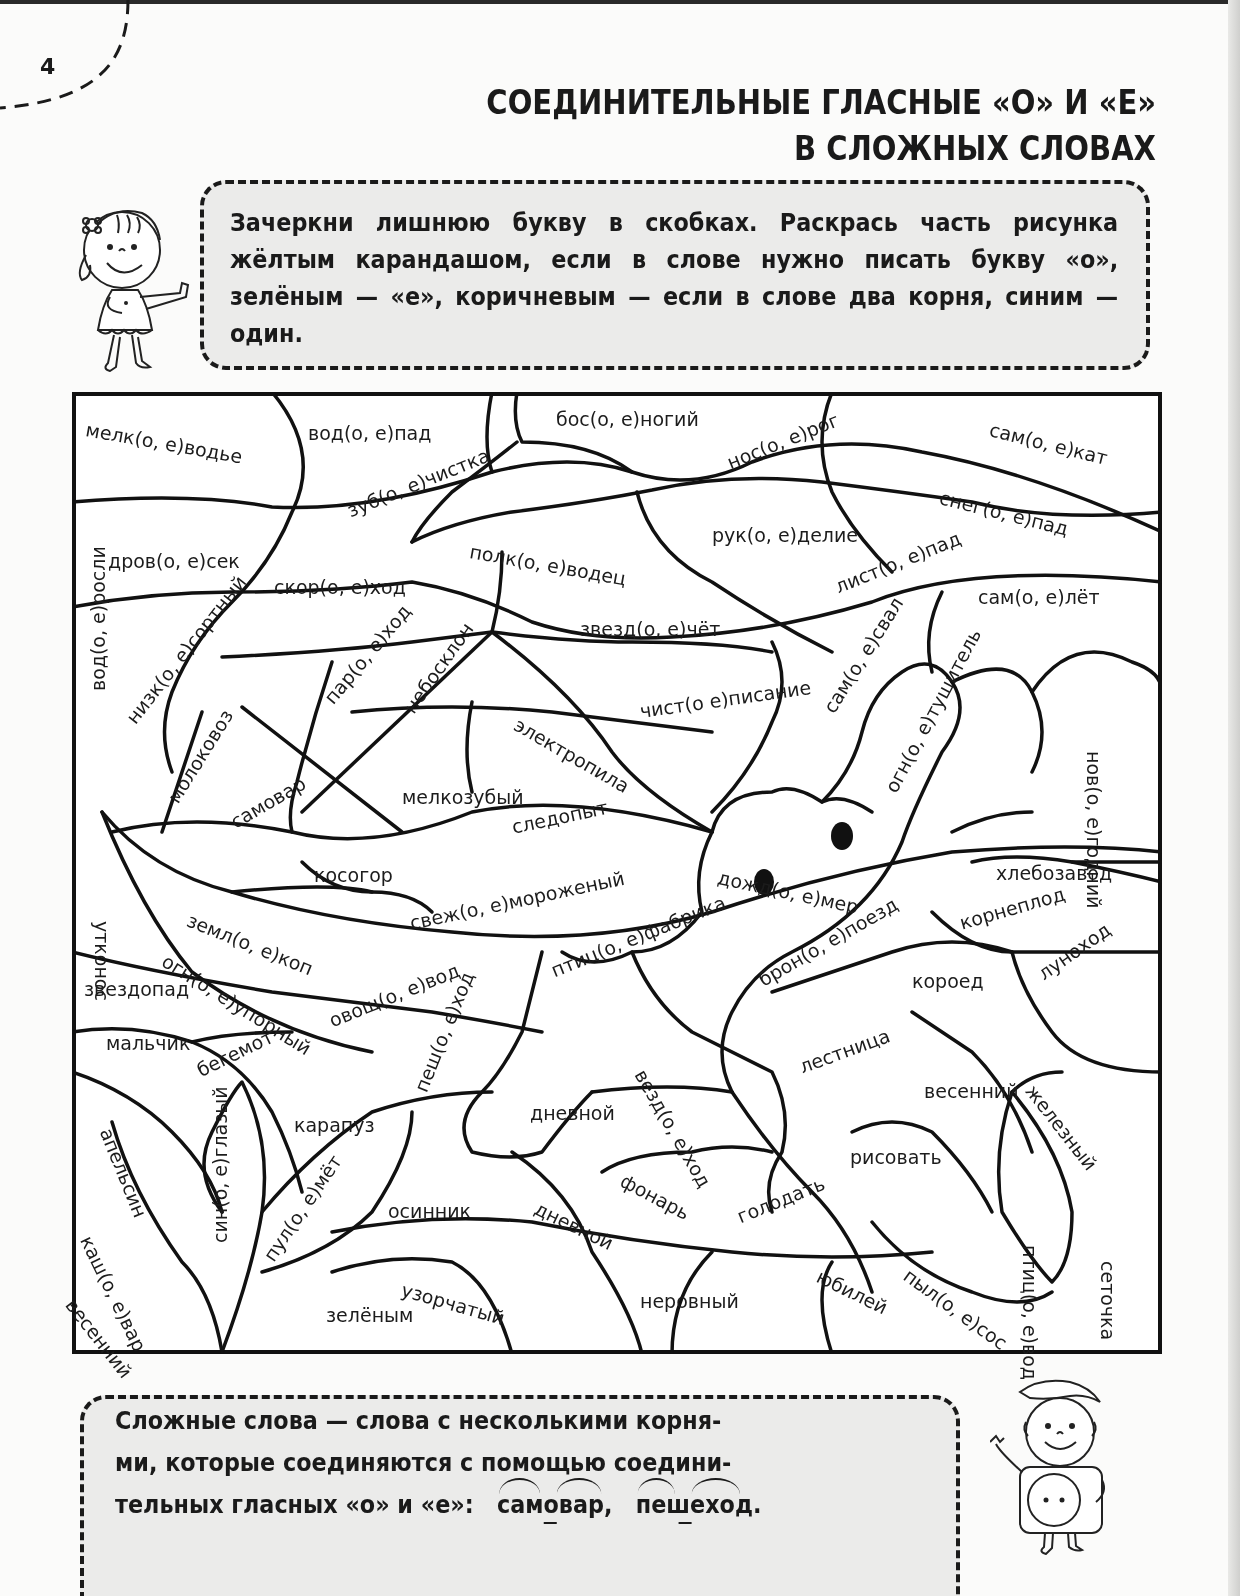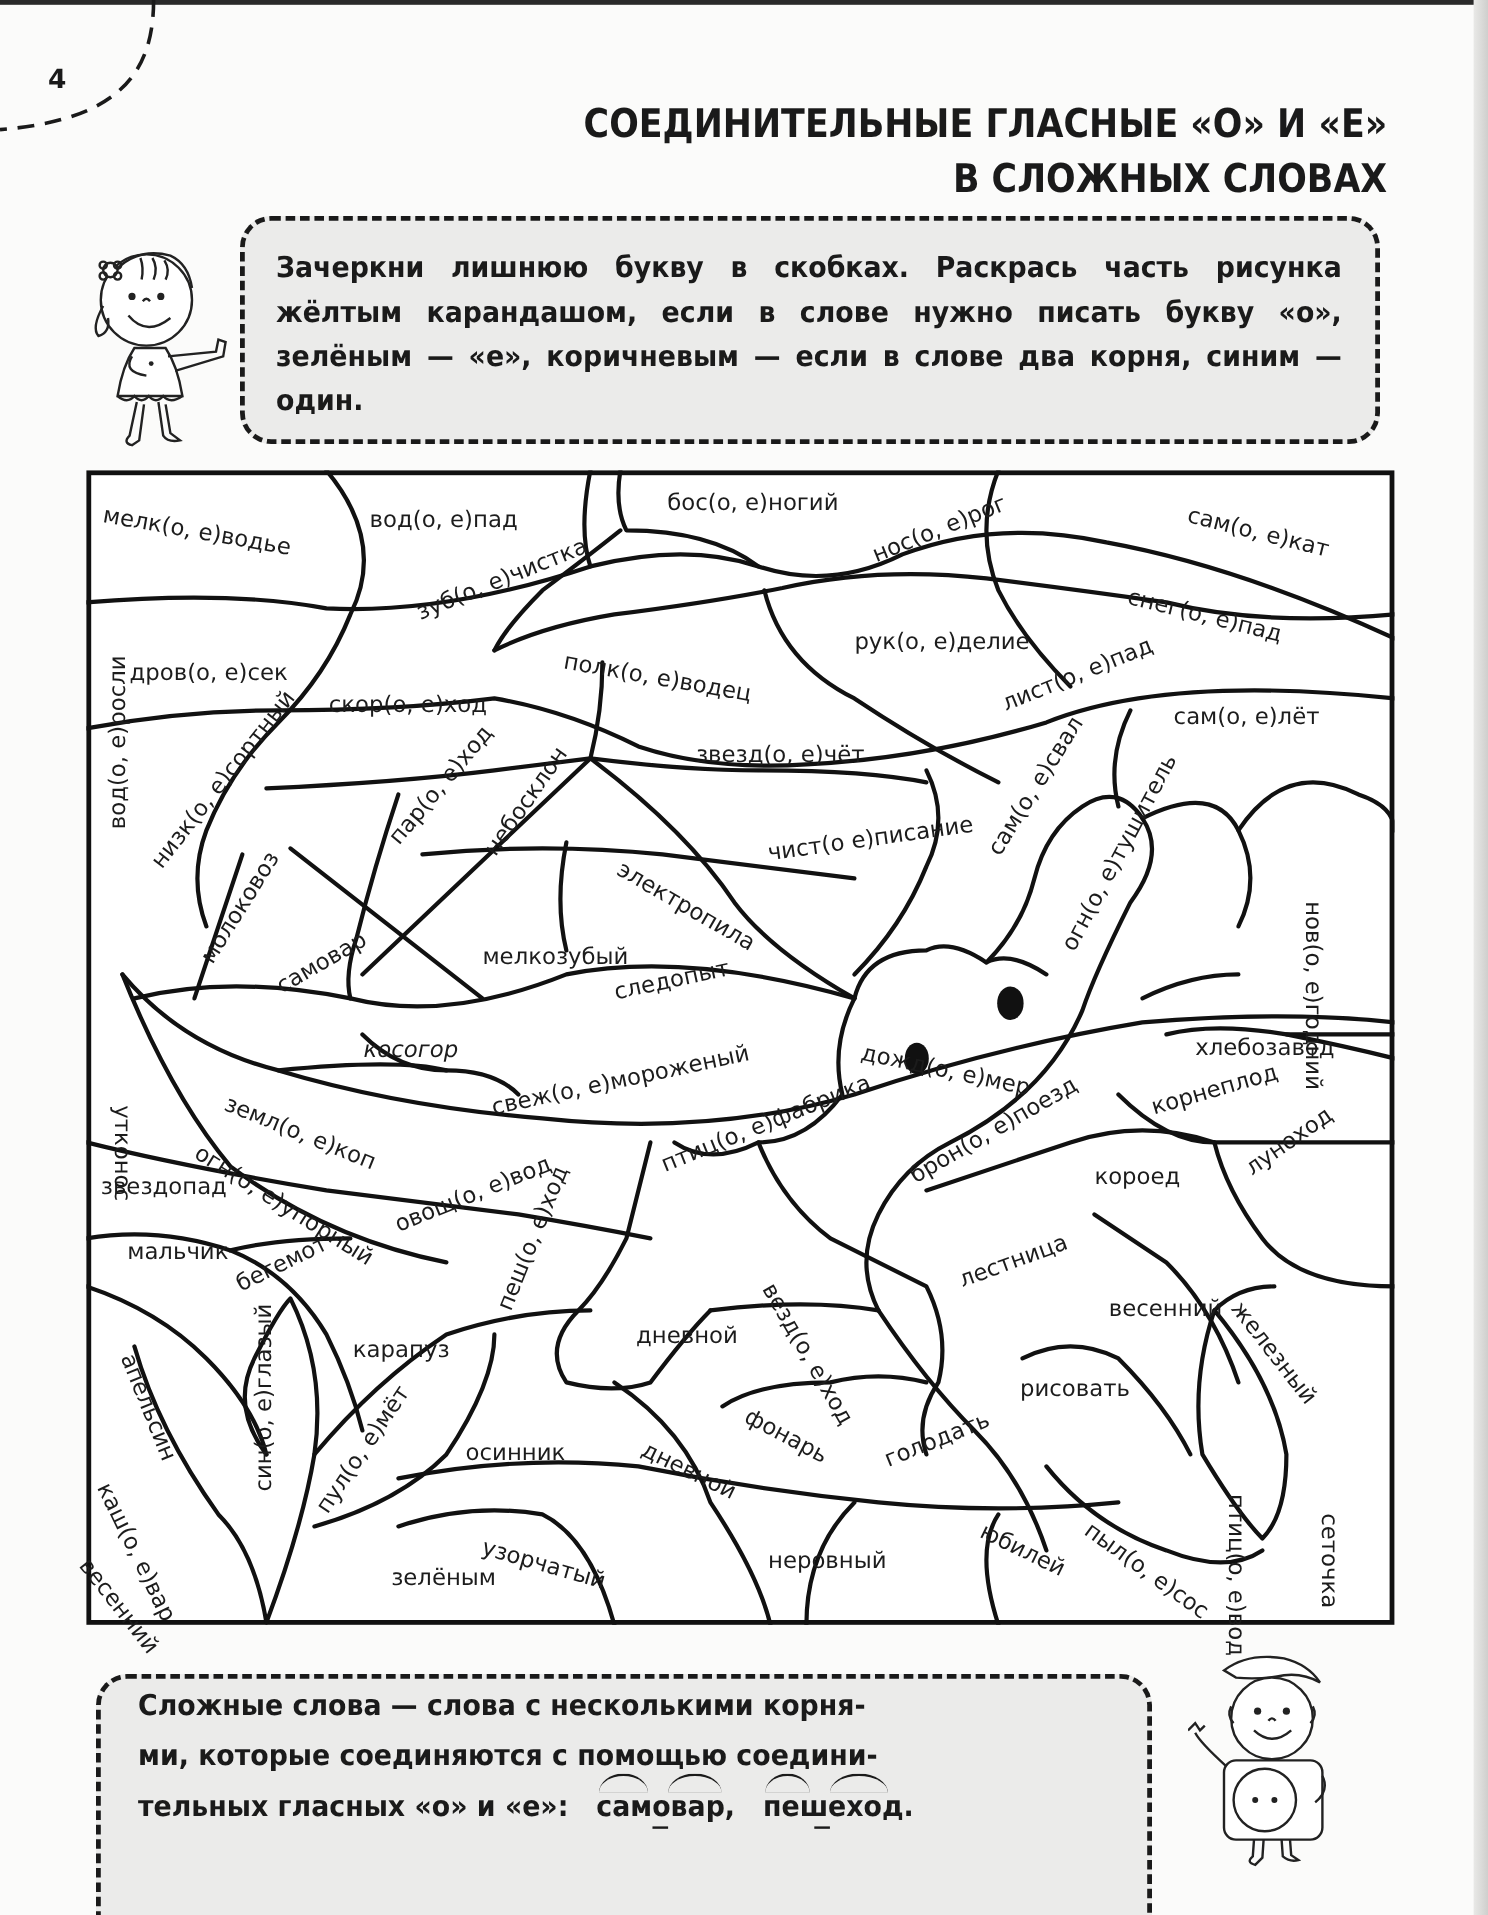--- a/index.html
+++ b/index.html
@@ -215,21 +215,21 @@
     <div class="w" style="left: 516px; top: 712px; transform: rotate(30deg);">электропила</div>
     <div class="w" style="left: 640px; top: 700px; transform: rotate(-8deg);">чист(о е)писание</div>
     <div class="w" style="left: 828px; top: 700px; transform: rotate(-58deg);">сам(о, е)свал</div>
     <div class="w" style="left: 890px; top: 780px; transform: rotate(-62deg);">огн(о, е)тушитель</div>
     <div class="w" style="left: 1094px; top: 740px; transform: rotate(90deg);">нов(о, е)годний</div>
     <div class="w" style="left: 172px; top: 790px; transform: rotate(-58deg);">молоковоз</div>
     <div class="w" style="left: 402px; top: 786px; transform: rotate(0deg);">мелкозубый</div>
     <div class="w" style="left: 232px; top: 812px; transform: rotate(-30deg);">самовар</div>
     <div class="w" style="left: 512px; top: 816px; transform: rotate(-12deg);">следопыт</div>
     <div class="w" style="left: 718px; top: 866px; transform: rotate(12deg);">дожд(о, е)мер</div>
-    <div class="w" style="left: 303px; top: 864px; transform: rotate(0deg); font-style: italic;">косогор</div>
+    <div class="w" style="left: 314px; top: 864px; transform: rotate(0deg);">косогор</div>
     <div class="w" style="left: 996px; top: 862px; transform: rotate(0deg);">хлебозавод</div>
     <div class="w" style="left: 102px; top: 910px; transform: rotate(90deg);">утконос</div>
     <div class="w" style="left: 188px; top: 908px; transform: rotate(22deg);">земл(о, е)коп</div>
     <div class="w" style="left: 410px; top: 912px; transform: rotate(-12deg);">свеж(о, е)мороженый</div>
     <div class="w" style="left: 960px; top: 912px; transform: rotate(-16deg);">корнеплод</div>
     <div class="w" style="left: 164px; top: 948px; transform: rotate(32deg);">огн(о, е)упорный</div>
     <div class="w" style="left: 552px; top: 960px; transform: rotate(-22deg);">птиц(о, е)фабрика</div>
     <div class="w" style="left: 760px; top: 970px; transform: rotate(-30deg);">брон(о, е)поезд</div>
     <div class="w" style="left: 912px; top: 970px; transform: rotate(0deg);">короед</div>
     <div class="w" style="left: 1040px; top: 964px; transform: rotate(-35deg);">луноход</div>

